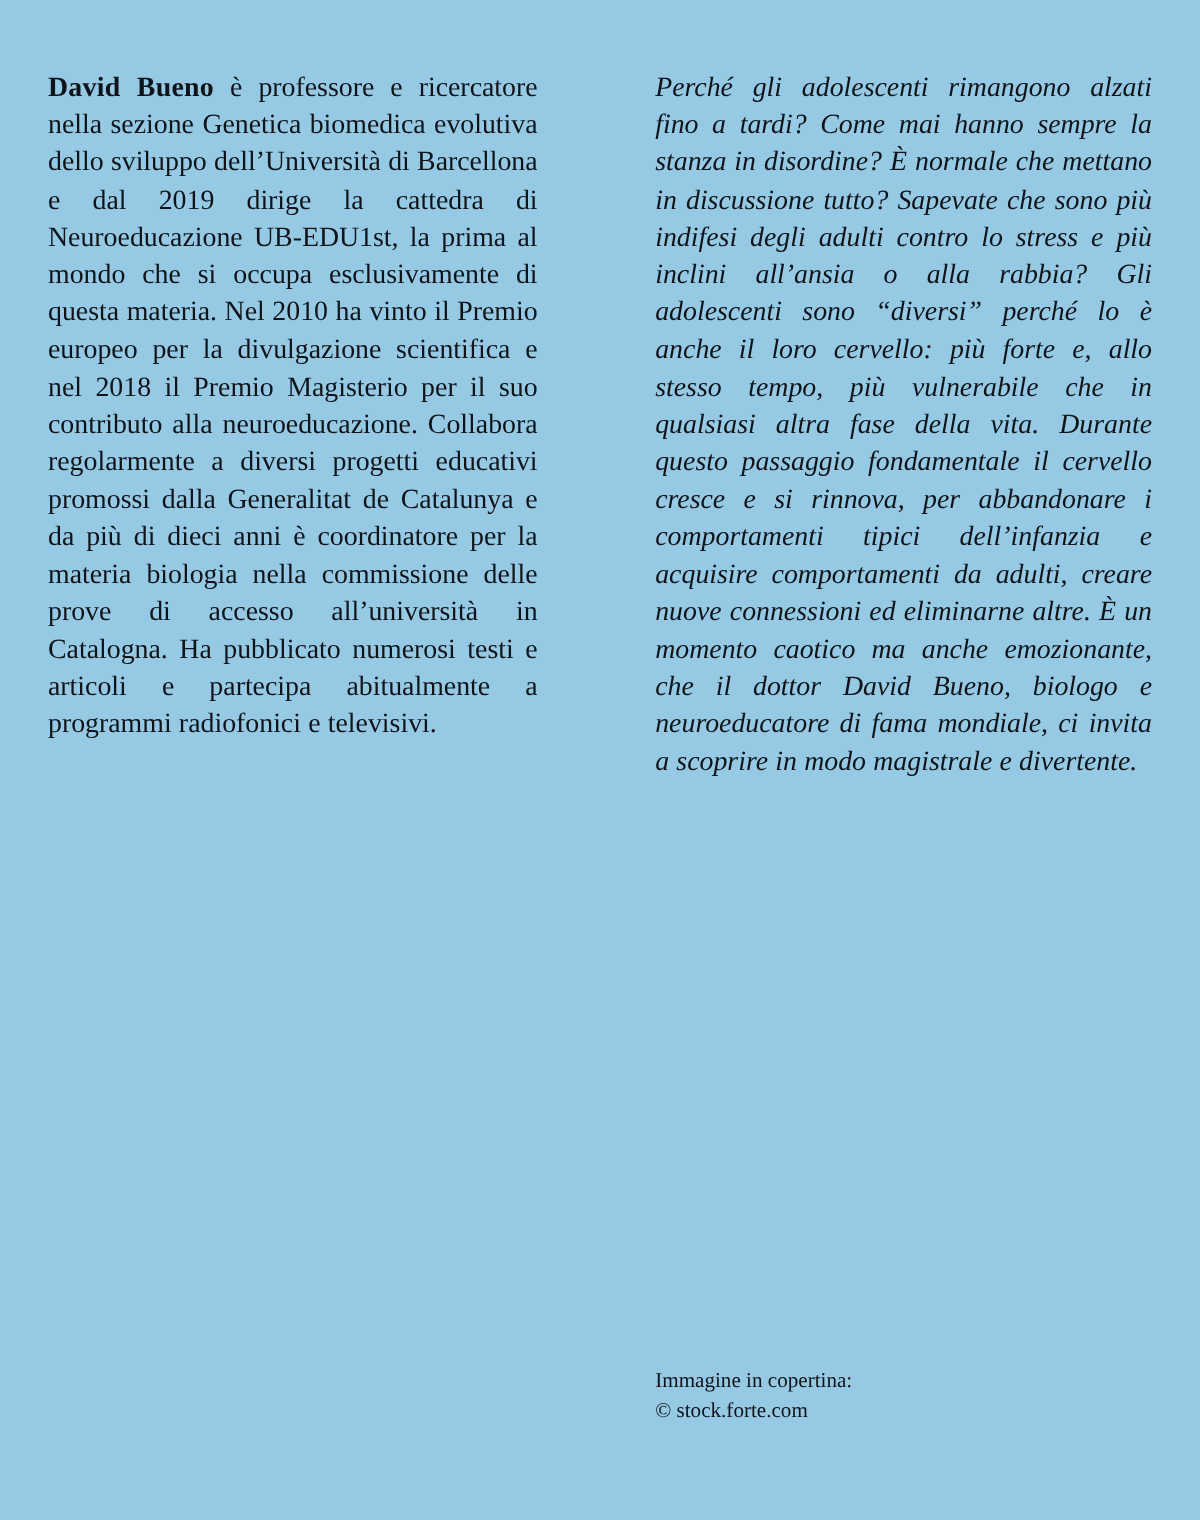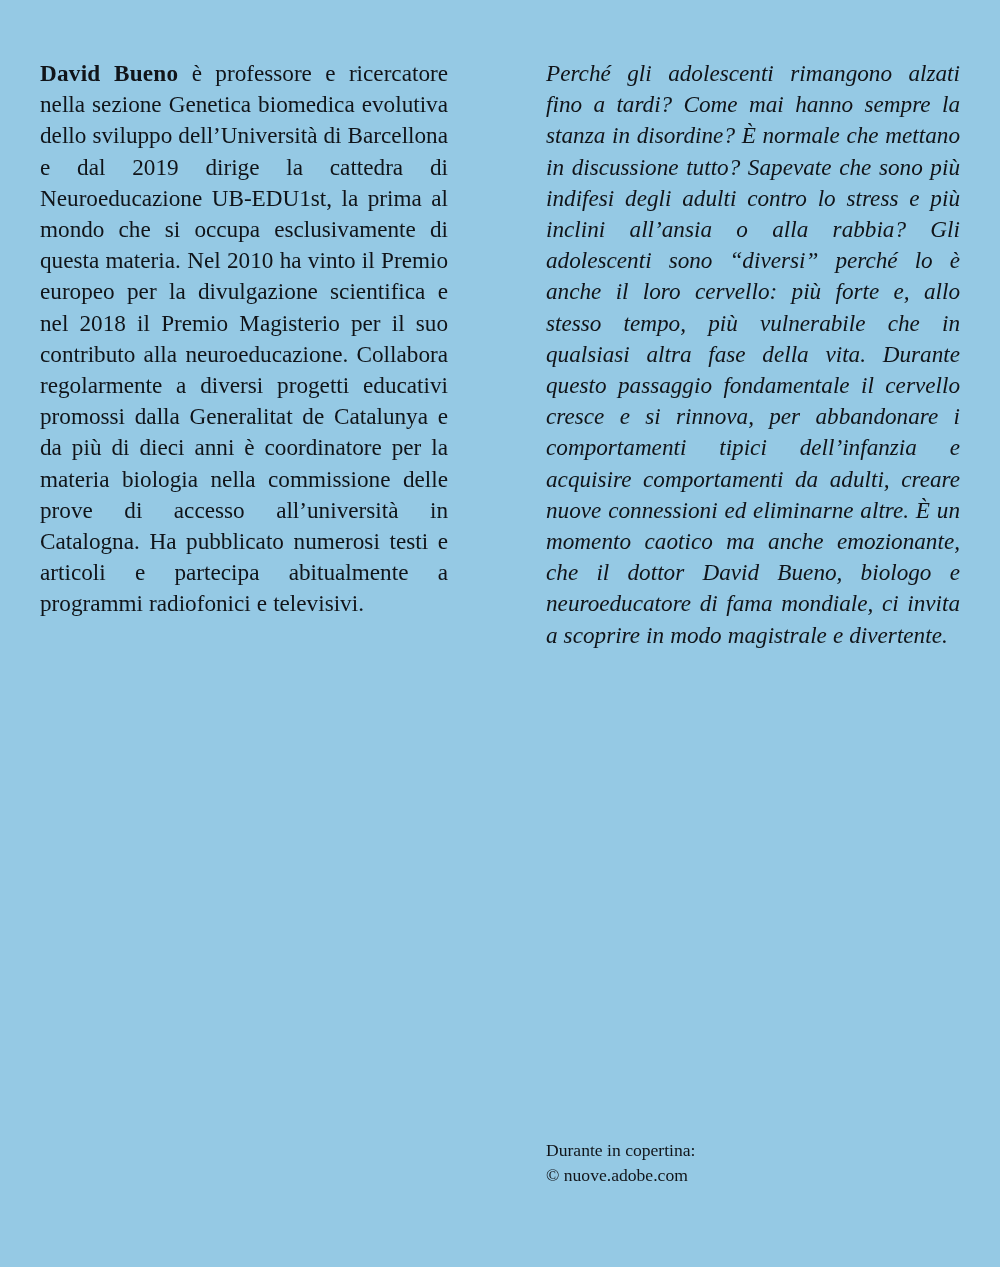--- a/index.html
+++ b/index.html
@@ -80,17 +80,17 @@
       <p class="bio-text"><span class="author-name">David Bueno</span><span> è professore e ricercatore nella sezione Genetica biomedica evolutiva dello sviluppo dell’Università di Barcellona e dal 2019 dirige la cattedra di Neuroeducazione UB-EDU1st, la prima al mondo che si occupa esclusivamente di questa materia. Nel 2010 ha vinto il Premio europeo per la divulgazione scientifica e nel 2018 il Premio Magisterio per il suo contributo alla neuroeducazione. Collabora regolarmente a diversi progetti educativi promossi dalla Generalitat de Catalunya e da più di dieci anni è coordinatore per la materia biologia nella commissione delle prove di accesso all’università in Catalogna. Ha pubblicato numerosi testi e articoli e partecipa abitualmente a programmi radiofonici e televisivi.</span></p>
     </div>
 
     <div class="col col-right">
       <p class="blurb-text">Perché gli adolescenti rimangono alzati fino a tardi? Come mai hanno sempre la stanza in disordine? È normale che mettano in discussione tutto? Sapevate che sono più indifesi degli adulti contro lo stress e più inclini all’ansia o alla rabbia? Gli adolescenti sono “diversi” perché lo è anche il loro cervello: più forte e, allo stesso tempo, più vulnerabile che in qualsiasi altra fase della vita. Durante questo passaggio fondamentale il cervello cresce e si rinnova, per abbandonare i comportamenti tipici dell’infanzia e acquisire comportamenti da adulti, creare nuove connessioni ed eliminarne altre. È un momento caotico ma anche emozionante, che il dottor David Bueno, biologo e neuroeducatore di fama mondiale, ci invita a scoprire in modo magistrale e divertente.</p>
     </div>
 
   </div>
 
   <div class="credits">
-    <div>Durante in copertina:</div>
-    <div>© nuove.adobe.com</div>
+    <div>Immagine in copertina:</div>
+    <div>© stock.forte.com</div>
   </div>
 
 </div>
 
 </body></html>

